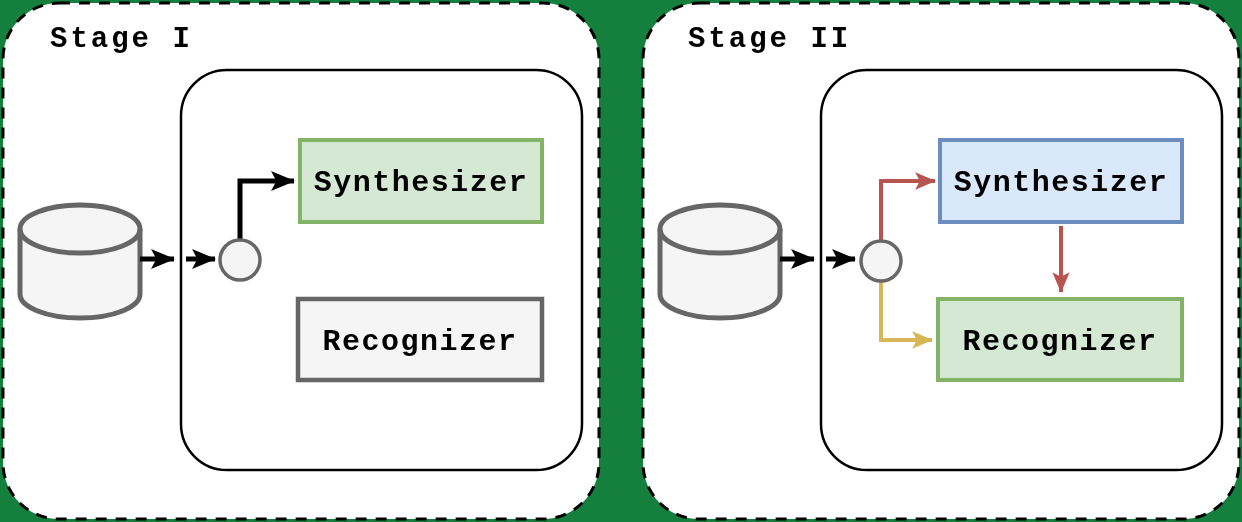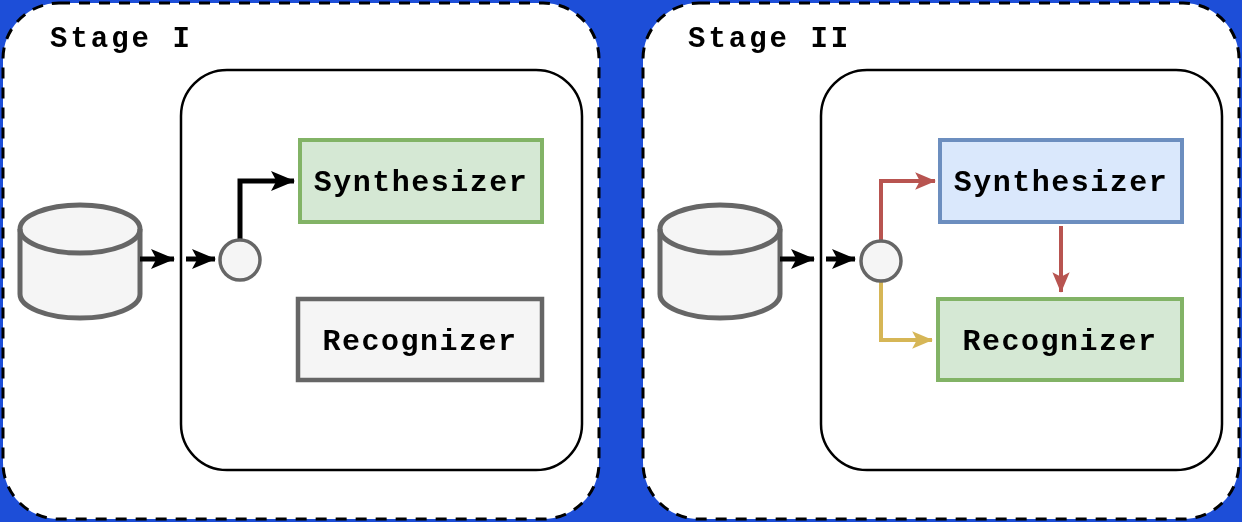--- a/index.html
+++ b/index.html
@@ -1,20 +1,20 @@
 <!DOCTYPE html>
 <html><head>
 <meta charset="utf-8">
 <style>
   html, body { margin: 0; padding: 0; background: #ffffff; }
   .canvas {
     position: relative;
     width: 1242px;
     height: 522px;
-    background: #1d4ed8;
+    background: #15803d;
     font-family: "Liberation Mono", "DejaVu Sans Mono", monospace;
   }
   svg { display: block; }
   .stage-label {
     font-family: "Liberation Mono", "DejaVu Sans Mono", monospace;
     font-weight: bold;
     font-size: 29px;
     letter-spacing: 3px;
     fill: #000000;
   }

